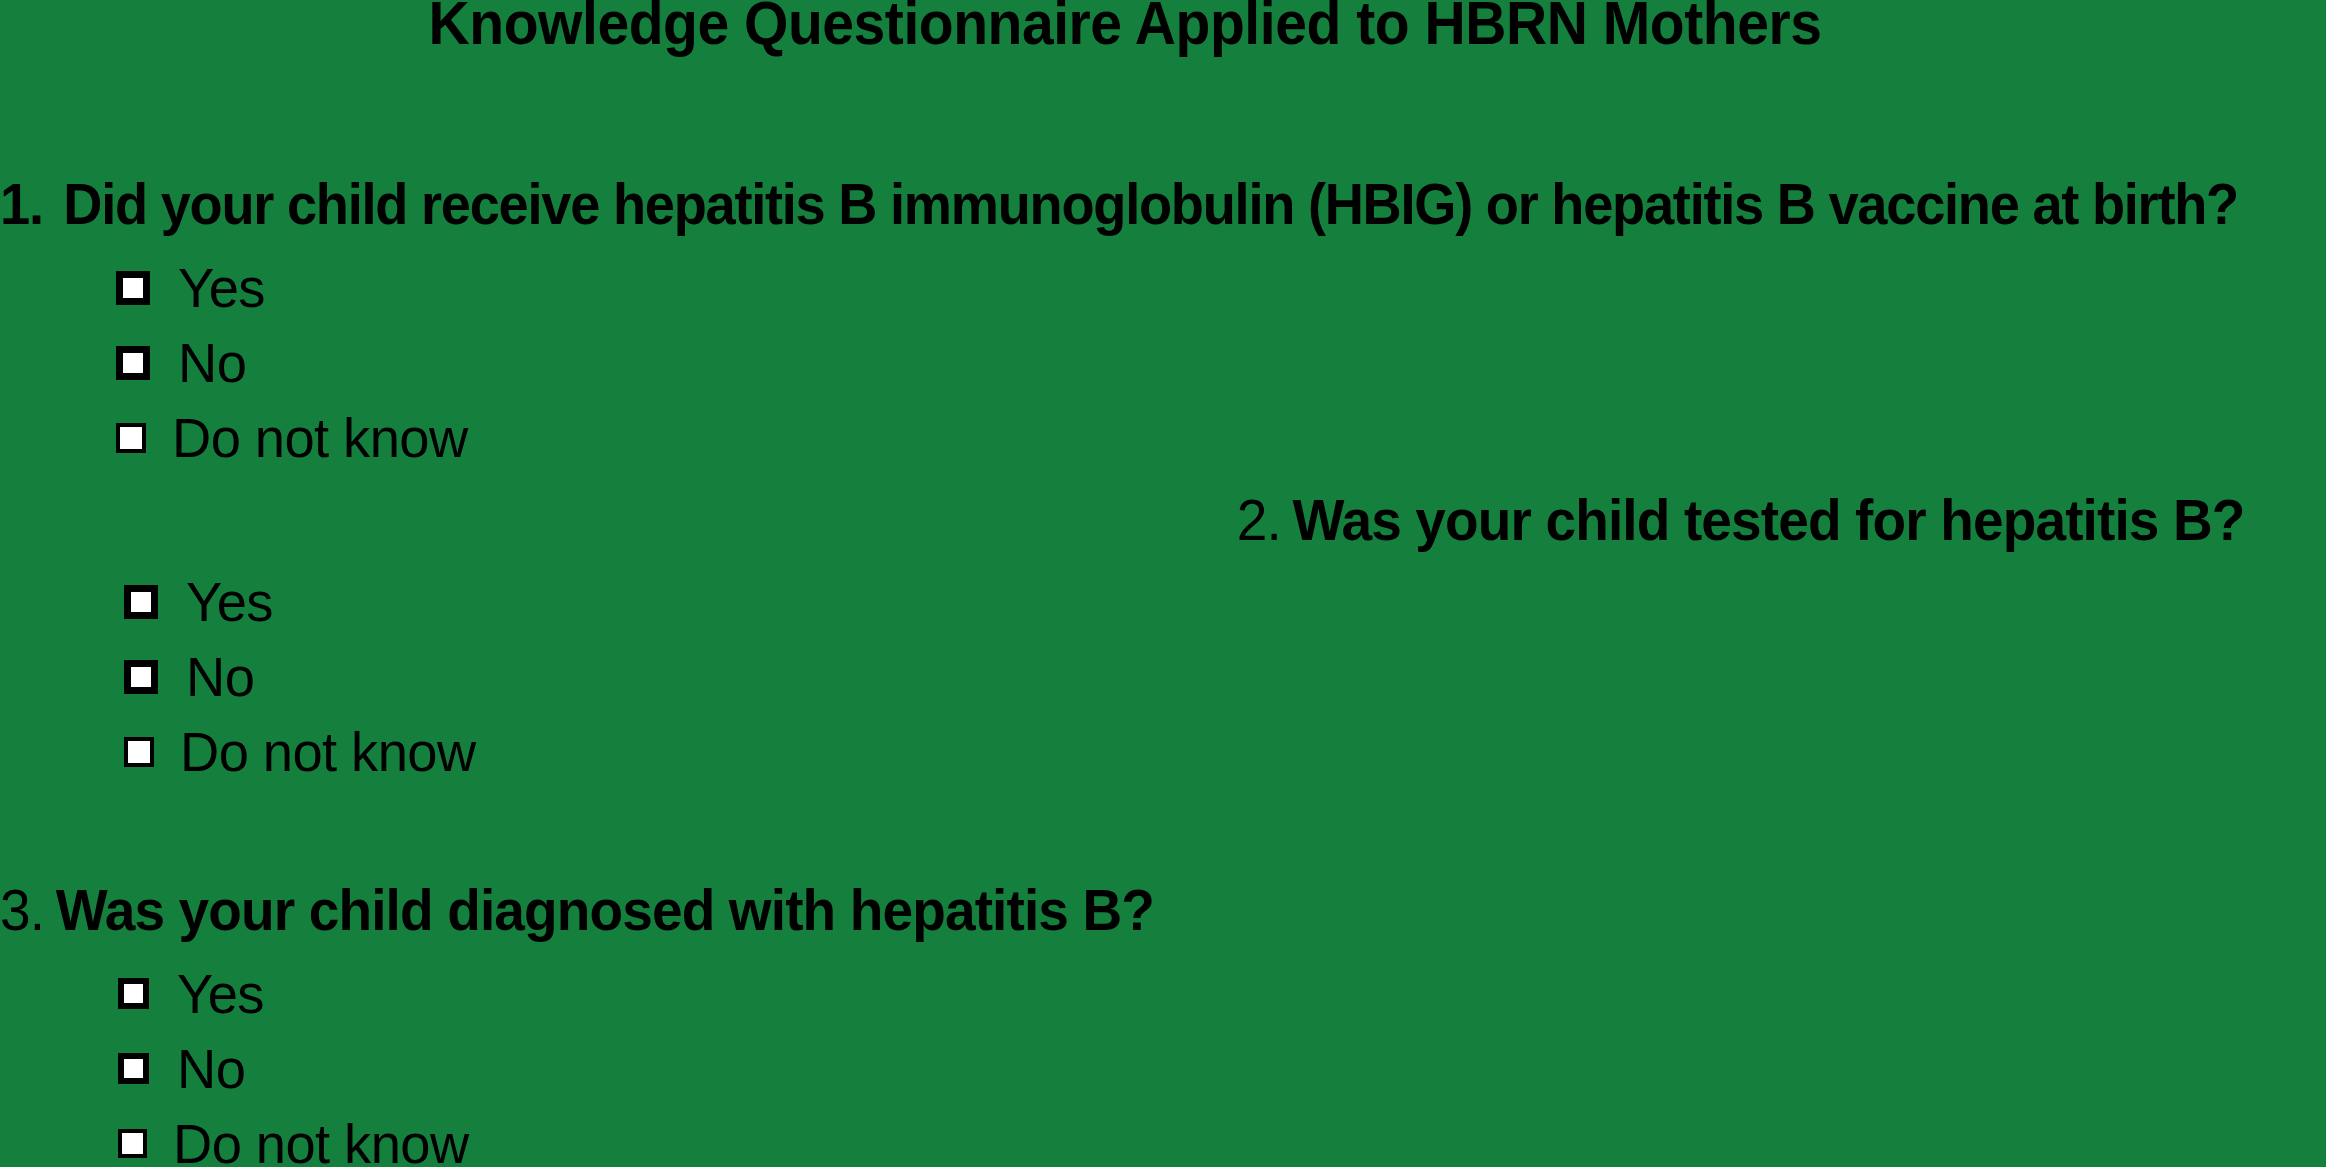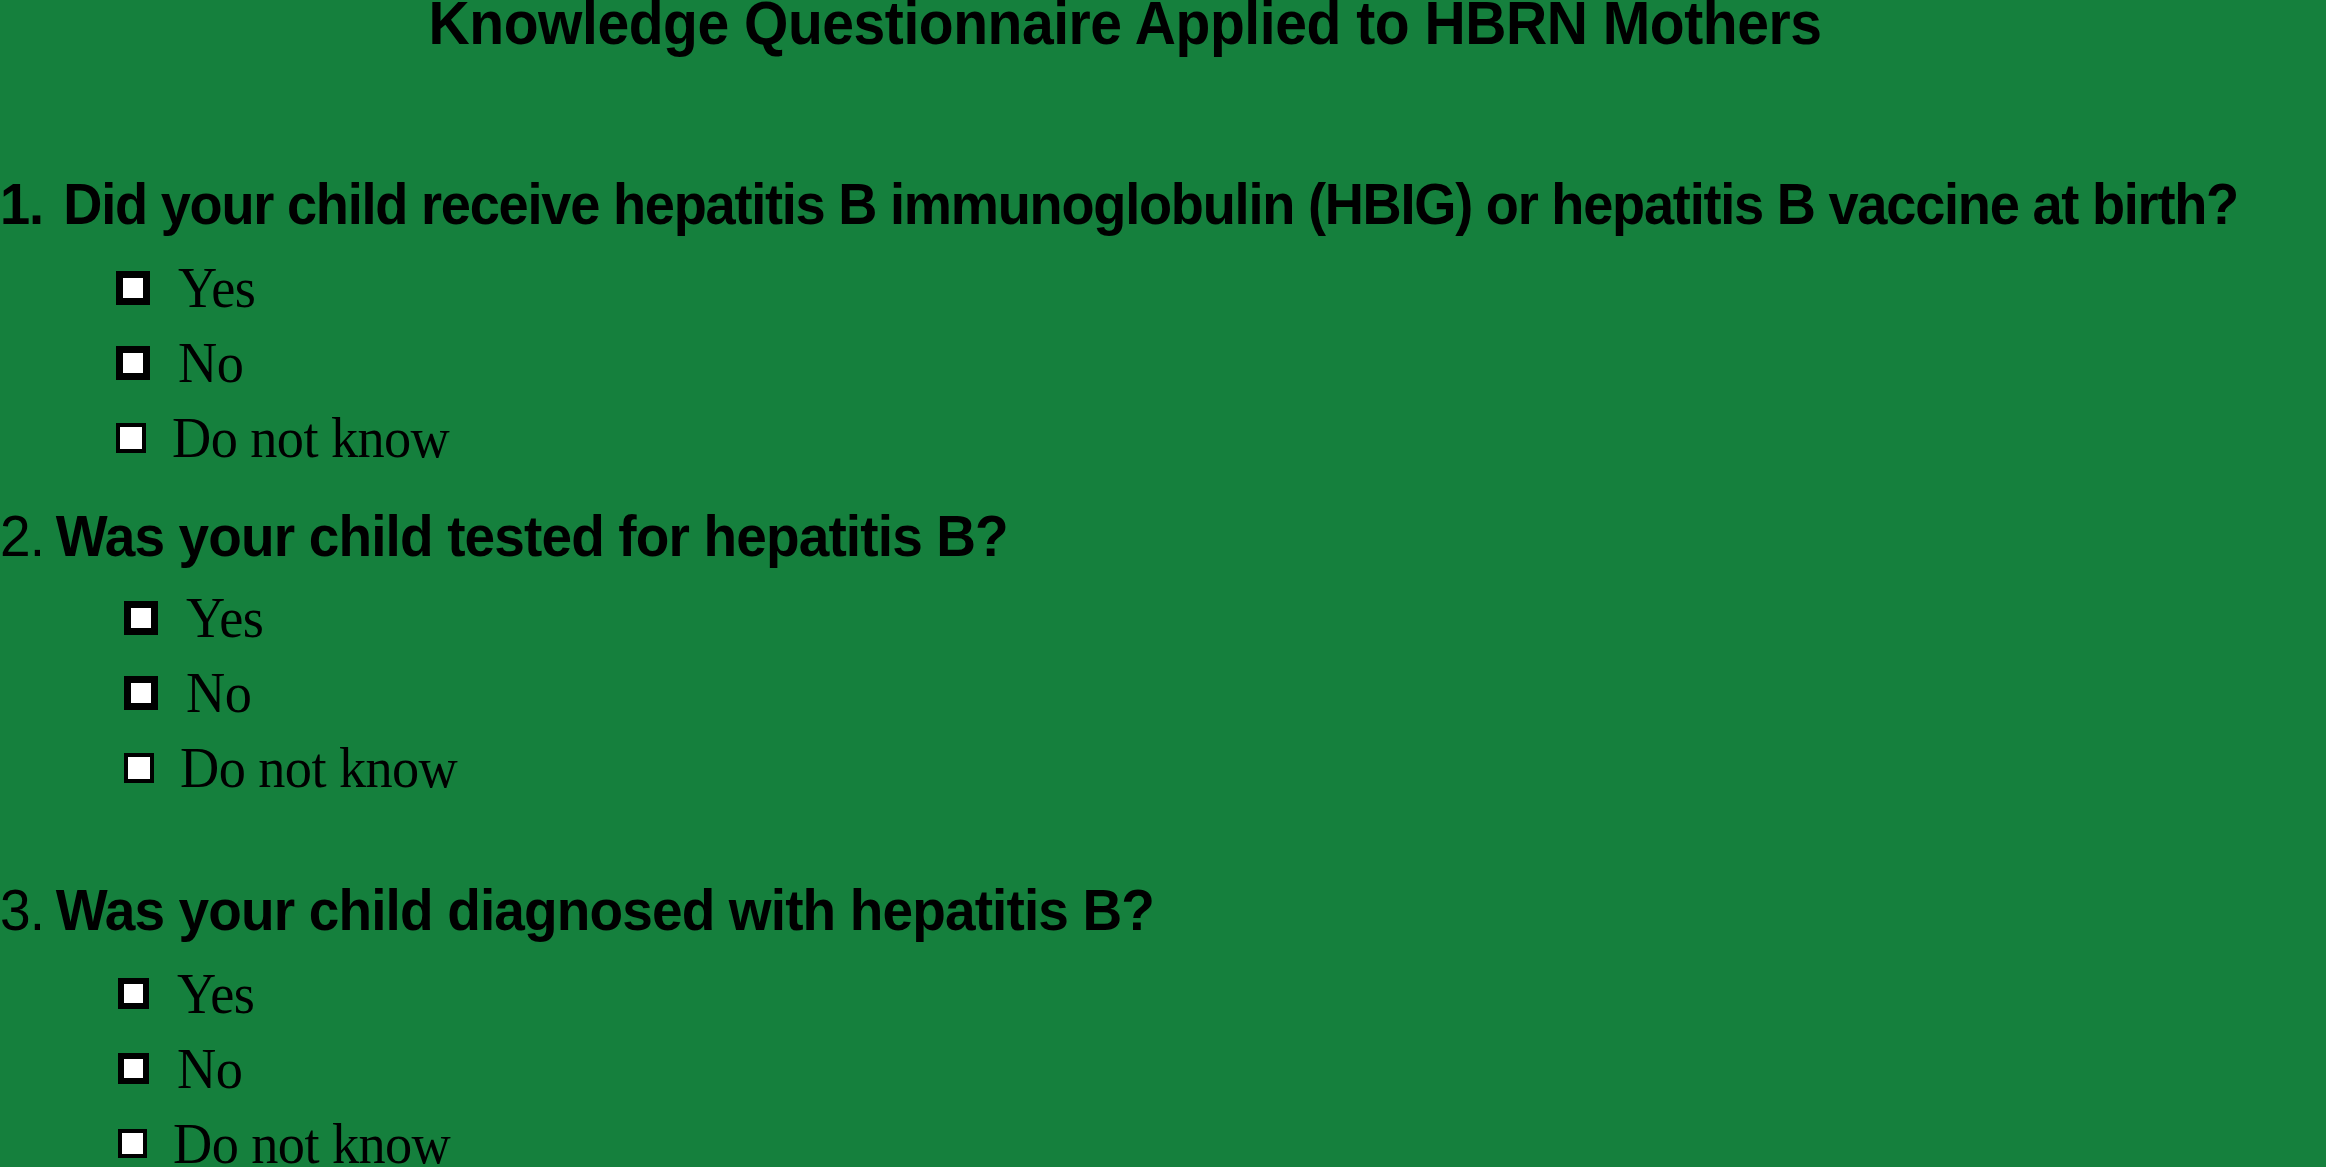--- a/index.html
+++ b/index.html
@@ -40,21 +40,21 @@
     transform-origin: center top;
   }
 
   
   .question-block {
     position: absolute;
     left: 0;
     width: 2326px;
   }
   .q1 { top: 128px; margin-top: 44px; }
-  .q2 { top: 504px; }
+  .q2 { top: 488px; text-align: right; }
   .q3 { top: 878px; }
 
   .question-line {
     display: block;
     white-space: nowrap;
     font-weight: bold;
     font-size: 57px;
     line-height: 64px;
     letter-spacing: -1.1px;
     transform: scaleX(0.955);
@@ -73,21 +73,20 @@
   .q3 .q-num { font-weight: normal; margin-right: 12px; }
 
   .q-text { display: inline; }
 
   
   .options {
     margin: 0;
     padding: 0;
     list-style: none;
     position: relative;
-    font-family: Liberation Serif, serif;
   }
   .q1 .options { margin-top: 14px; padding-left: 116px; }
   .q2 .options { margin-top: 12px; padding-left: 124px; }
   .q3 .options { margin-top: 14px; padding-left: 118px; }
 
   .option-row {
     display: flex;
     align-items: center;
     height: 75px;
     white-space: nowrap;

